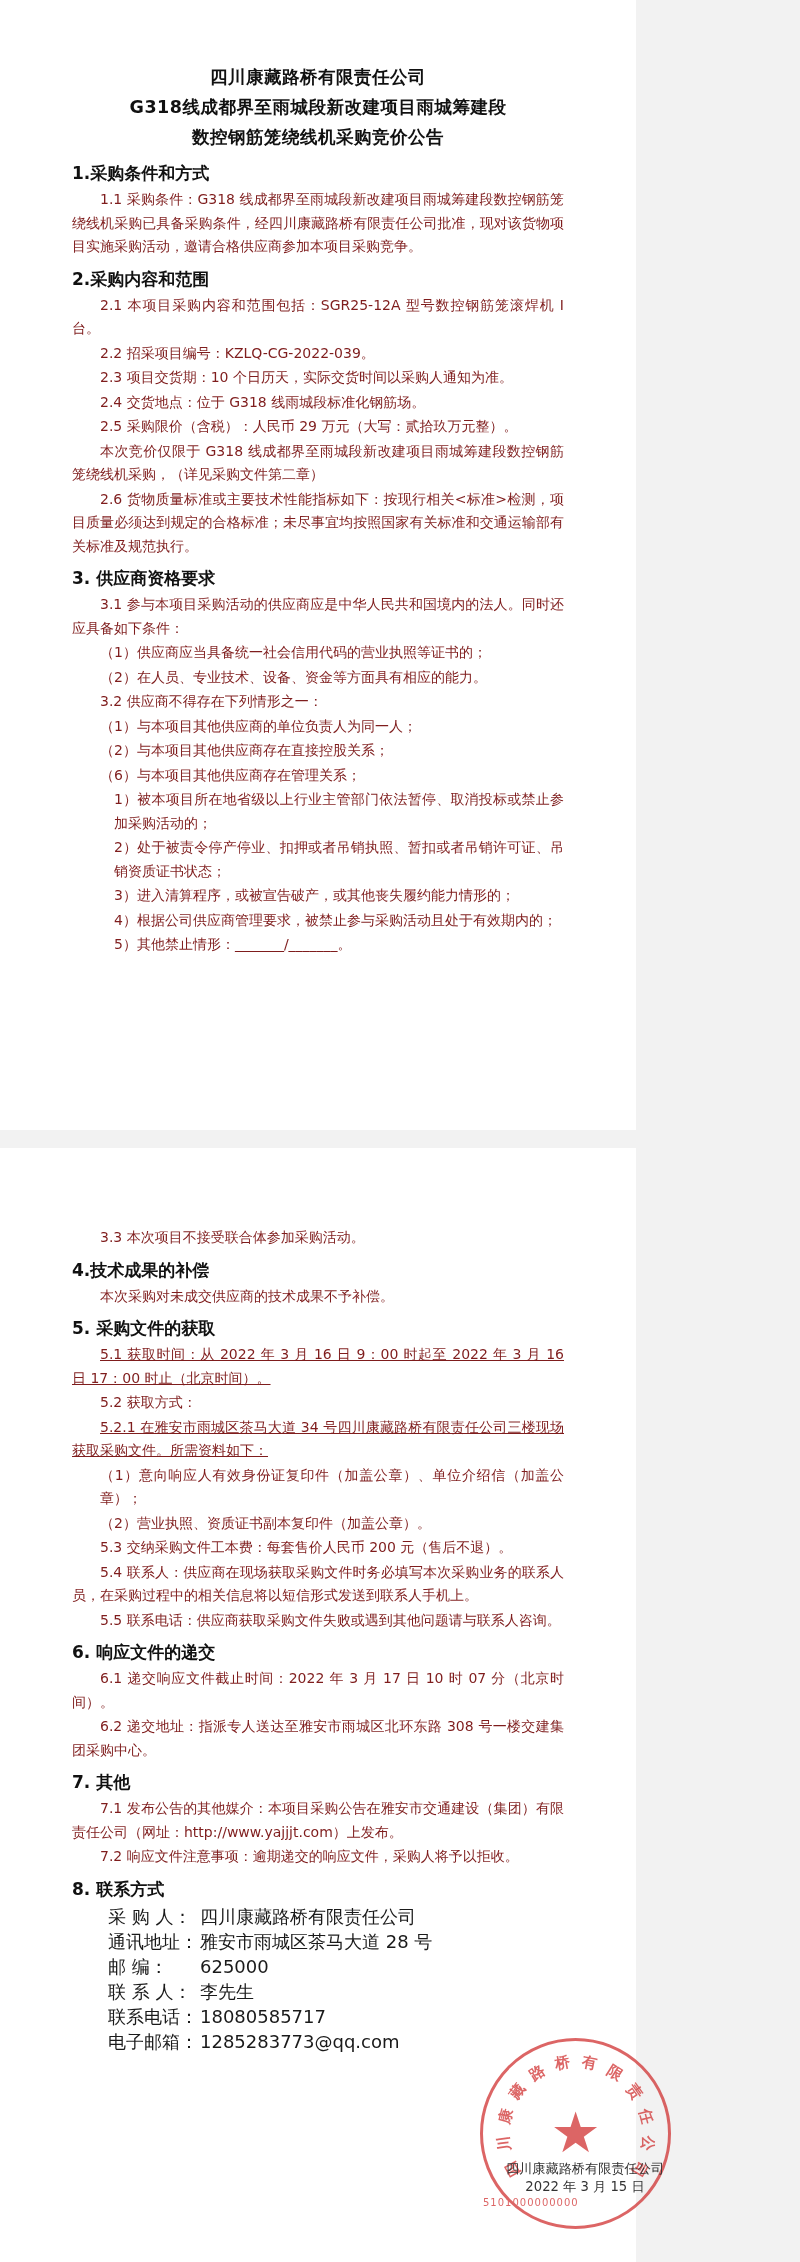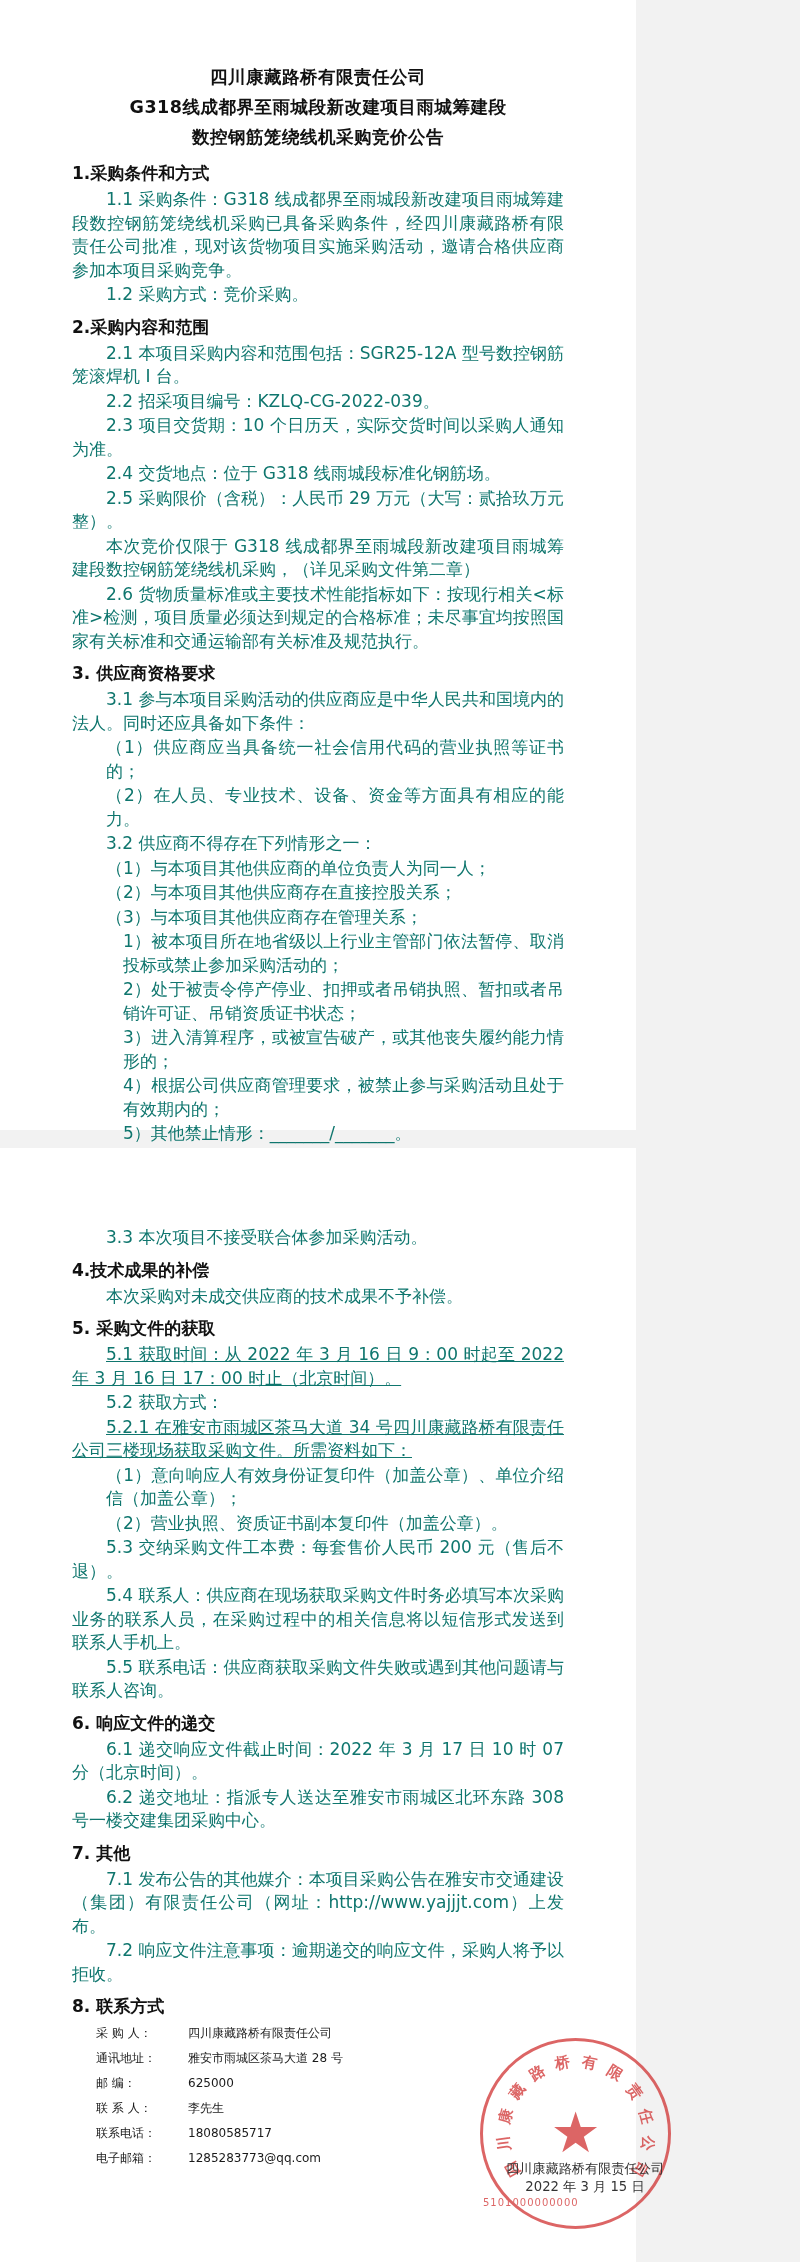--- a/index.html
+++ b/index.html
@@ -42,24 +42,24 @@
     margin-bottom: 10px;
   }
   h2.sec {
     font-size: 17px;
     font-weight: bold;
     margin: 9px 0 4px 0;
     color: #111;
     line-height: 22px;
   }
   p.para {
-    font-size: 17px;
+    font-size: 14px;
     line-height: 23.5px;
     margin: 0 0 1px 0;
-    color: #0f766e;
+    color: #7f1d1d;
     text-align: justify;
   }
   .ind1 { text-indent: 2em; }
   .ind-sub { padding-left: 2em; text-indent: 0; }
   .ind-sub2 { padding-left: 3em; text-indent: 0; }
   .u { text-decoration: underline; }
   .stamp {
     position: absolute;
     left: 480px;
     top: 890px;
@@ -108,21 +108,21 @@
     top: 1012px;
     width: 230px;
     text-align: center;
     font-size: 13.2px;
     color: #333;
   }
   .contact-table {
     margin-top: 2px;
   }
   .contact-row {
-    font-size: 12px;
+    font-size: 18px;
     line-height: 25px;
     padding-left: 2em;
     color: #1a1a1a;
   }
   .contact-row .k {
     display: inline-block;
     min-width: 92px;
   }
 </style>
 </head>
@@ -131,39 +131,38 @@
 <div class="page page1">
 
   <div class="title-block">
     <div class="title-line">四川康藏路桥有限责任公司</div>
     <div class="title-line">G318线成都界至雨城段新改建项目雨城筹建段</div>
     <div class="title-line">数控钢筋笼绕线机采购竞价公告</div>
   </div>
 
   <h2 class="sec">1.采购条件和方式</h2>
   <p class="para ind1">1.1 采购条件：G318 线成都界至雨城段新改建项目雨城筹建段数控钢筋笼绕线机采购已具备采购条件，经四川康藏路桥有限责任公司批准，现对该货物项目实施采购活动，邀请合格供应商参加本项目采购竞争。</p>
-  <p class="para ind1">1.2 采购方式：竞价采购。</p>
 
   <h2 class="sec">2.采购内容和范围</h2>
   <p class="para ind1">2.1 本项目采购内容和范围包括：SGR25-12A 型号数控钢筋笼滚焊机 I 台。</p>
   <p class="para ind1">2.2 招采项目编号：KZLQ-CG-2022-039。</p>
   <p class="para ind1">2.3 项目交货期：10 个日历天，实际交货时间以采购人通知为准。</p>
   <p class="para ind1">2.4 交货地点：位于 G318 线雨城段标准化钢筋场。</p>
   <p class="para ind1">2.5 采购限价（含税）：人民币 29 万元（大写：贰拾玖万元整）。</p>
   <p class="para ind1">本次竞价仅限于 G318 线成都界至雨城段新改建项目雨城筹建段数控钢筋笼绕线机采购，（详见采购文件第二章）</p>
   <p class="para ind1">2.6 货物质量标准或主要技术性能指标如下：按现行相关&lt;标准&gt;检测，项目质量必须达到规定的合格标准；未尽事宜均按照国家有关标准和交通运输部有关标准及规范执行。</p>
 
   <h2 class="sec">3. 供应商资格要求</h2>
   <p class="para ind1">3.1 参与本项目采购活动的供应商应是中华人民共和国境内的法人。同时还应具备如下条件：</p>
   <p class="para ind-sub">（1）供应商应当具备统一社会信用代码的营业执照等证书的；</p>
   <p class="para ind-sub">（2）在人员、专业技术、设备、资金等方面具有相应的能力。</p>
   <p class="para ind1">3.2 供应商不得存在下列情形之一：</p>
   <p class="para ind-sub">（1）与本项目其他供应商的单位负责人为同一人；</p>
   <p class="para ind-sub">（2）与本项目其他供应商存在直接控股关系；</p>
-  <p class="para ind-sub">（3）与本项目其他供应商存在管理关系；</p>
+  <p class="para ind-sub">（6）与本项目其他供应商存在管理关系；</p>
   <p class="para ind-sub2">1）被本项目所在地省级以上行业主管部门依法暂停、取消投标或禁止参加采购活动的；</p>
   <p class="para ind-sub2">2）处于被责令停产停业、扣押或者吊销执照、暂扣或者吊销许可证、吊销资质证书状态；</p>
   <p class="para ind-sub2">3）进入清算程序，或被宣告破产，或其他丧失履约能力情形的；</p>
   <p class="para ind-sub2">4）根据公司供应商管理要求，被禁止参与采购活动且处于有效期内的；</p>
   <p class="para ind-sub2">5）其他禁止情形：_______/_______。</p>
 
 </div>
 
 <div class="page-gap"></div>
 

